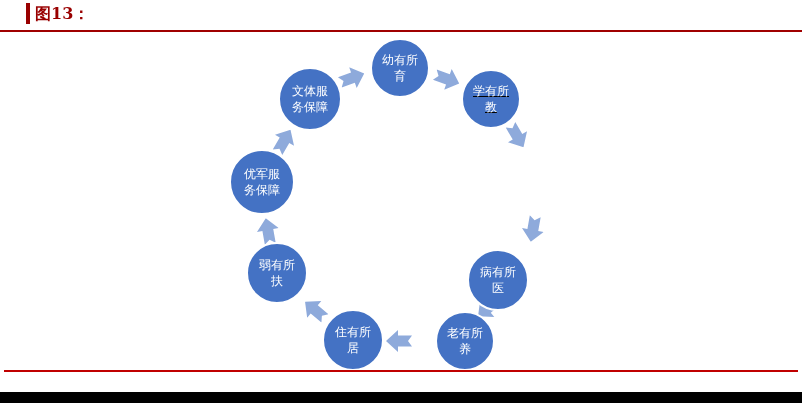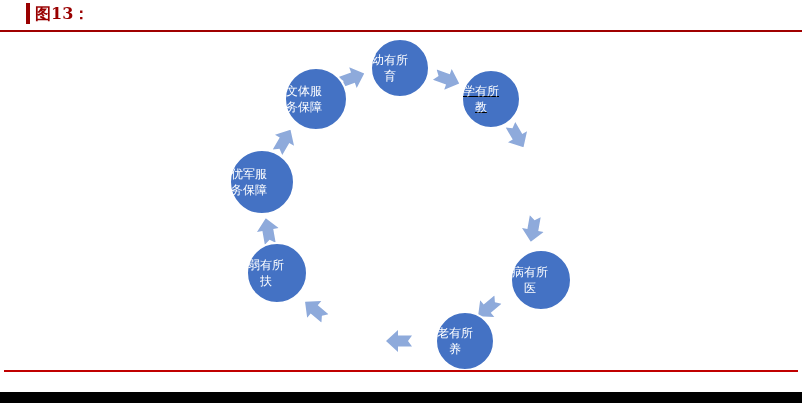--- a/index.html
+++ b/index.html
@@ -50,20 +50,21 @@
 
   
   .node {
     position: absolute;
     border-radius: 50%;
     background: var(--node-fill, #4472C4);
     border: 2.5px solid var(--node-border, #ffffff);
     box-sizing: border-box;
     display: flex;
     align-items: center;
+    justify-content: center;
     z-index: 2;
   }
   .node .lbl {
     color: var(--node-text, #ffffff);
     font-size: 12px;
     line-height: 16px;
     text-align: center;
     display: block;
   }
 
@@ -101,33 +102,36 @@
     <span class="fig-prefix">图13：</span>
   </div>
   <div class="top-rule"></div>
 
   <div class="node" style="left:370px; top:38px;  width:60px; height:60px;">
     <span class="lbl"><span>幼有所</span><br><span>育</span></span>
   </div>
   <div class="node" style="left:461px; top:69px;  width:60px; height:60px;text-decoration:underline;">
     <span class="lbl"><span>学有所</span><br><span>教</span></span>
   </div>
-  <div class="node" style="left:510px; top:249px; width:62px; height:62px;">
+  <div class="node" style="left:467px; top:249px; width:62px; height:62px;">
     <span class="lbl"><span>病有所</span><br><span>医</span></span>
   </div>
   <div class="node" style="left:435px; top:311px; width:60px; height:60px;">
     <span class="lbl"><span>老有所</span><br><span>养</span></span>
+  </div>
+  <div class="node" style="left:322px; top:309px; width:62px; height:62px;">
+    <span class="lbl"><span>住有所</span><br><span>居</span></span>
   </div>
   <div class="node" style="left:246px; top:242px; width:62px; height:62px;">
     <span class="lbl"><span>弱有所</span><br><span>扶</span></span>
   </div>
   <div class="node" style="left:229px; top:149px; width:66px; height:66px;">
     <span class="lbl"><span>优军服</span><br><span>务保障</span></span>
   </div>
-  <div class="node" style="left:284px; top:67px;  width:64px; height:64px;">
+  <div class="node" style="left:278px; top:67px;  width:64px; height:64px;">
     <span class="lbl"><span>文体服</span><br><span>务保障</span></span>
   </div>
 
   <svg class="arrow" viewBox="0 0 26 22" style="left:434px; top:68px;  transform:rotate(20deg);">
       <polygon points="0,5.5 14,5.5 14,0 26,11 14,22 14,16.5 0,16.5 4,11"></polygon>
     </svg>
   <svg class="arrow" viewBox="0 0 26 22" style="left:504px; top:125px; transform:rotate(60deg);">
       <polygon points="0,5.5 14,5.5 14,0 26,11 14,22 14,16.5 0,16.5 4,11"></polygon>
     </svg>
   <svg class="arrow" viewBox="0 0 26 22" style="left:520px; top:218px; transform:rotate(100deg);">

